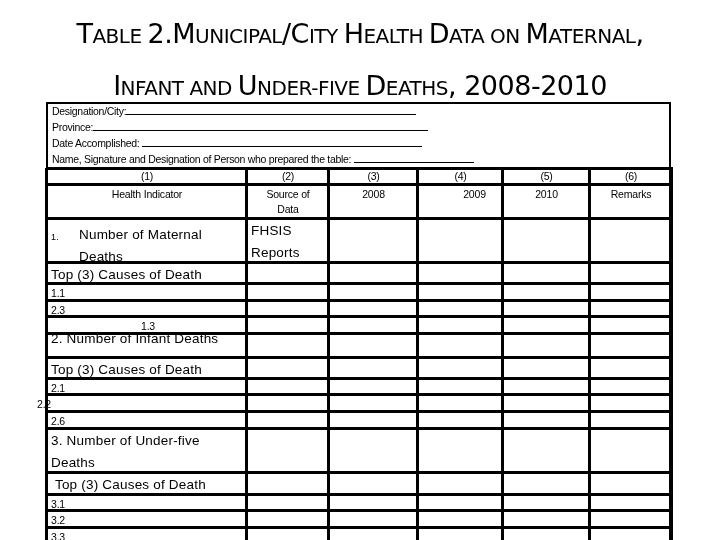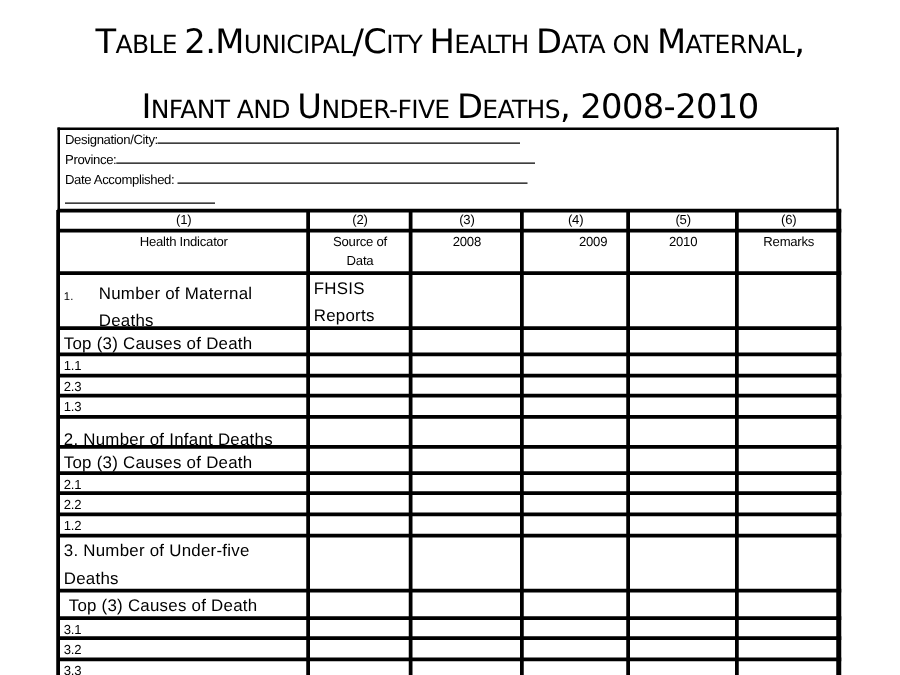--- a/index.html
+++ b/index.html
@@ -50,21 +50,21 @@
 <div class="meta" style="top:103px;">
   <span>Designation/City:</span><span class="line" style="width:290px;"></span>
 </div>
 <div class="meta" style="top:119px;">
   <span>Province:</span><span class="line" style="width:335px;"></span>
 </div>
 <div class="meta" style="top:135px;">
   <span>Date Accomplished:</span> <span class="line" style="width:280px;"></span>
 </div>
 <div class="meta" style="top:151px;">
-   <span class="line" style="width:120px;"></span>
+  <span>Name, Signature and Designation of Person who prepared the table:</span> <span class="line" style="width:120px;"></span>
 </div>
 
 <div id="grid">
     <div class="hline" style="top: 167px; left: 46px; width: 627px;"></div>
     <div class="hline" style="top: 183px; left: 46px; width: 627px;"></div>
     <div class="hline" style="top: 217px; left: 46px; width: 627px;"></div>
     <div class="hline" style="top: 261px; left: 46px; width: 627px;"></div>
     <div class="hline" style="top: 282px; left: 46px; width: 627px;"></div>
     <div class="hline" style="top: 299px; left: 46px; width: 627px;"></div>
     <div class="hline" style="top: 315px; left: 46px; width: 627px;"></div>
@@ -117,51 +117,51 @@
     <div class="cell " style="left: 331px; top: 285px; width: 85px; height: 14px;"></div>
     <div class="cell " style="left: 420px; top: 285px; width: 81px; height: 14px;"></div>
     <div class="cell " style="left: 505px; top: 285px; width: 83px; height: 14px;"></div>
     <div class="cell " style="left: 592px; top: 285px; width: 78px; height: 14px;"></div>
     <div class="cell small" style="left: 49px; top: 302px; width: 196px; height: 13px; padding: 0px 0px 0px 2px; white-space: pre-wrap;">2.3</div>
     <div class="cell big" style="left: 249px; top: 302px; width: 70px; height: 13px; padding: 0px 0px 0px 2px;"></div>
     <div class="cell " style="left: 331px; top: 302px; width: 85px; height: 13px;"></div>
     <div class="cell " style="left: 420px; top: 302px; width: 81px; height: 13px;"></div>
     <div class="cell " style="left: 505px; top: 302px; width: 83px; height: 13px;"></div>
     <div class="cell " style="left: 592px; top: 302px; width: 78px; height: 13px;"></div>
-    <div class="cell small" style="left: 49px; top: 318px; width: 196px; height: 14px; padding: 0px 0px 0px 2px; white-space: pre-wrap;">1.3</div>
+    <div class="cell small" style="left: 49px; top: 318px; width: 196px; height: 14px; padding: 0px 0px 0px 2px; white-space: pre-wrap; text-align: center;">1.3</div>
     <div class="cell big" style="left: 249px; top: 318px; width: 70px; height: 14px; padding: 0px 0px 0px 2px;"></div>
     <div class="cell " style="left: 331px; top: 318px; width: 85px; height: 14px;"></div>
     <div class="cell " style="left: 420px; top: 318px; width: 81px; height: 14px;"></div>
     <div class="cell " style="left: 505px; top: 318px; width: 83px; height: 14px;"></div>
     <div class="cell " style="left: 592px; top: 318px; width: 78px; height: 14px;"></div>
-    <div class="cell big" style="left: 49px; top: 341px; width: 196px; height: 25px; padding: 0px 0px 0px 2px; white-space: pre-wrap;">2. Number of Infant Deaths</div>
+    <div class="cell big" style="left: 49px; top: 328px; width: 196px; height: 25px; padding: 0px 0px 0px 2px; white-space: pre-wrap;">2. Number of Infant Deaths</div>
     <div class="cell big" style="left: 249px; top: 335px; width: 70px; height: 21px; padding: 0px 0px 0px 2px;"></div>
     <div class="cell " style="left: 331px; top: 335px; width: 85px; height: 21px;"></div>
     <div class="cell " style="left: 420px; top: 335px; width: 81px; height: 21px;"></div>
     <div class="cell " style="left: 505px; top: 335px; width: 83px; height: 21px;"></div>
     <div class="cell " style="left: 592px; top: 335px; width: 78px; height: 21px;"></div>
     <div class="cell big" style="left: 49px; top: 359px; width: 196px; height: 18px; padding: 0px 0px 0px 2px; white-space: pre-wrap;">Top (3) Causes of Death</div>
     <div class="cell big" style="left: 249px; top: 359px; width: 70px; height: 18px; padding: 0px 0px 0px 2px;"></div>
     <div class="cell " style="left: 331px; top: 359px; width: 85px; height: 18px;"></div>
     <div class="cell " style="left: 420px; top: 359px; width: 81px; height: 18px;"></div>
     <div class="cell " style="left: 505px; top: 359px; width: 83px; height: 18px;"></div>
     <div class="cell " style="left: 592px; top: 359px; width: 78px; height: 18px;"></div>
     <div class="cell small" style="left: 49px; top: 380px; width: 196px; height: 13px; padding: 0px 0px 0px 2px; white-space: pre-wrap;">2.1</div>
     <div class="cell big" style="left: 249px; top: 380px; width: 70px; height: 13px; padding: 0px 0px 0px 2px;"></div>
     <div class="cell " style="left: 331px; top: 380px; width: 85px; height: 13px;"></div>
     <div class="cell " style="left: 420px; top: 380px; width: 81px; height: 13px;"></div>
     <div class="cell " style="left: 505px; top: 380px; width: 83px; height: 13px;"></div>
     <div class="cell " style="left: 592px; top: 380px; width: 78px; height: 13px;"></div>
-    <div class="cell small" style="left: 49px; top: 396px; width: 168px; height: 14px; padding: 0px 0px 0px 2px; white-space: pre-wrap;">2.2</div>
+    <div class="cell small" style="left: 35px; top: 396px; width: 168px; height: 14px; padding: 0px 0px 0px 2px; white-space: pre-wrap;">2.2</div>
     <div class="cell big" style="left: 249px; top: 396px; width: 70px; height: 14px; padding: 0px 0px 0px 2px;"></div>
     <div class="cell " style="left: 331px; top: 396px; width: 85px; height: 14px;"></div>
     <div class="cell " style="left: 420px; top: 396px; width: 81px; height: 14px;"></div>
     <div class="cell " style="left: 505px; top: 396px; width: 83px; height: 14px;"></div>
     <div class="cell " style="left: 592px; top: 396px; width: 78px; height: 14px;"></div>
-    <div class="cell small" style="left: 49px; top: 413px; width: 196px; height: 14px; padding: 0px 0px 0px 2px; white-space: pre-wrap;">1.2</div>
+    <div class="cell small" style="left: 49px; top: 413px; width: 196px; height: 14px; padding: 0px 0px 0px 2px; white-space: pre-wrap;">2.6</div>
     <div class="cell big" style="left: 249px; top: 413px; width: 70px; height: 14px; padding: 0px 0px 0px 2px;"></div>
     <div class="cell " style="left: 331px; top: 413px; width: 85px; height: 14px;"></div>
     <div class="cell " style="left: 420px; top: 413px; width: 81px; height: 14px;"></div>
     <div class="cell " style="left: 505px; top: 413px; width: 83px; height: 14px;"></div>
     <div class="cell " style="left: 592px; top: 413px; width: 78px; height: 14px;"></div>
     <div class="cell big" style="left: 49px; top: 430px; width: 196px; height: 41px; padding: 0px 0px 0px 2px; white-space: pre-wrap;">3. Number of Under-five Deaths</div>
     <div class="cell big" style="left: 249px; top: 430px; width: 70px; height: 41px; padding: 0px 0px 0px 2px;"></div>
     <div class="cell " style="left: 331px; top: 430px; width: 85px; height: 41px;"></div>
     <div class="cell " style="left: 420px; top: 430px; width: 81px; height: 41px;"></div>
     <div class="cell " style="left: 505px; top: 430px; width: 83px; height: 41px;"></div>

